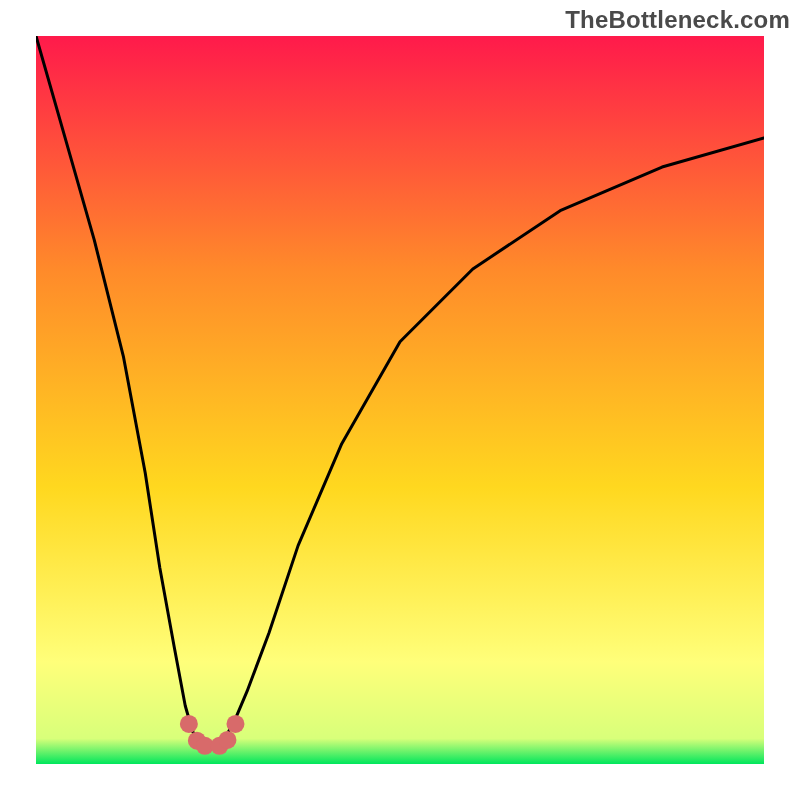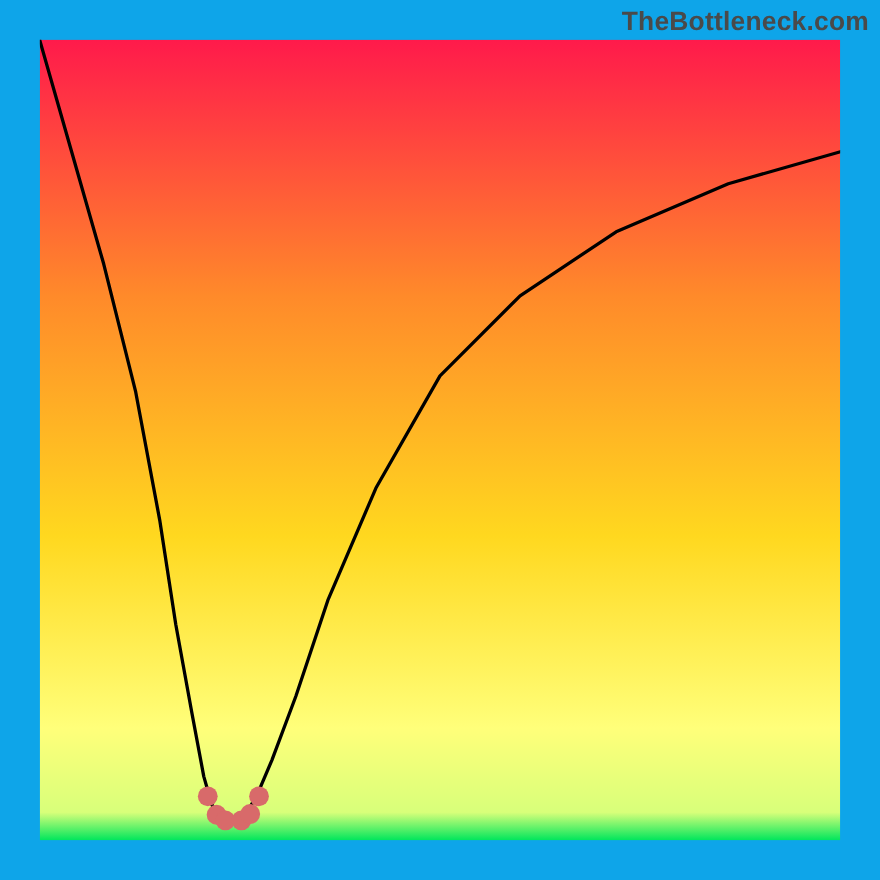--- a/index.html
+++ b/index.html
@@ -9,21 +9,21 @@
     height: 800px;
     background: #000;
     overflow: hidden;
   }
   .frame {
     position: absolute;
     left: 0;
     top: 0;
     width: 800px;
     height: 800px;
-    background: #0ea5e9;
+    background: #ffffff;
   }
   .plot {
     position: absolute;
     left: 36px;
     top: 36px;
     width: 728px;
     height: 728px;
     
     overflow: hidden;
   }

